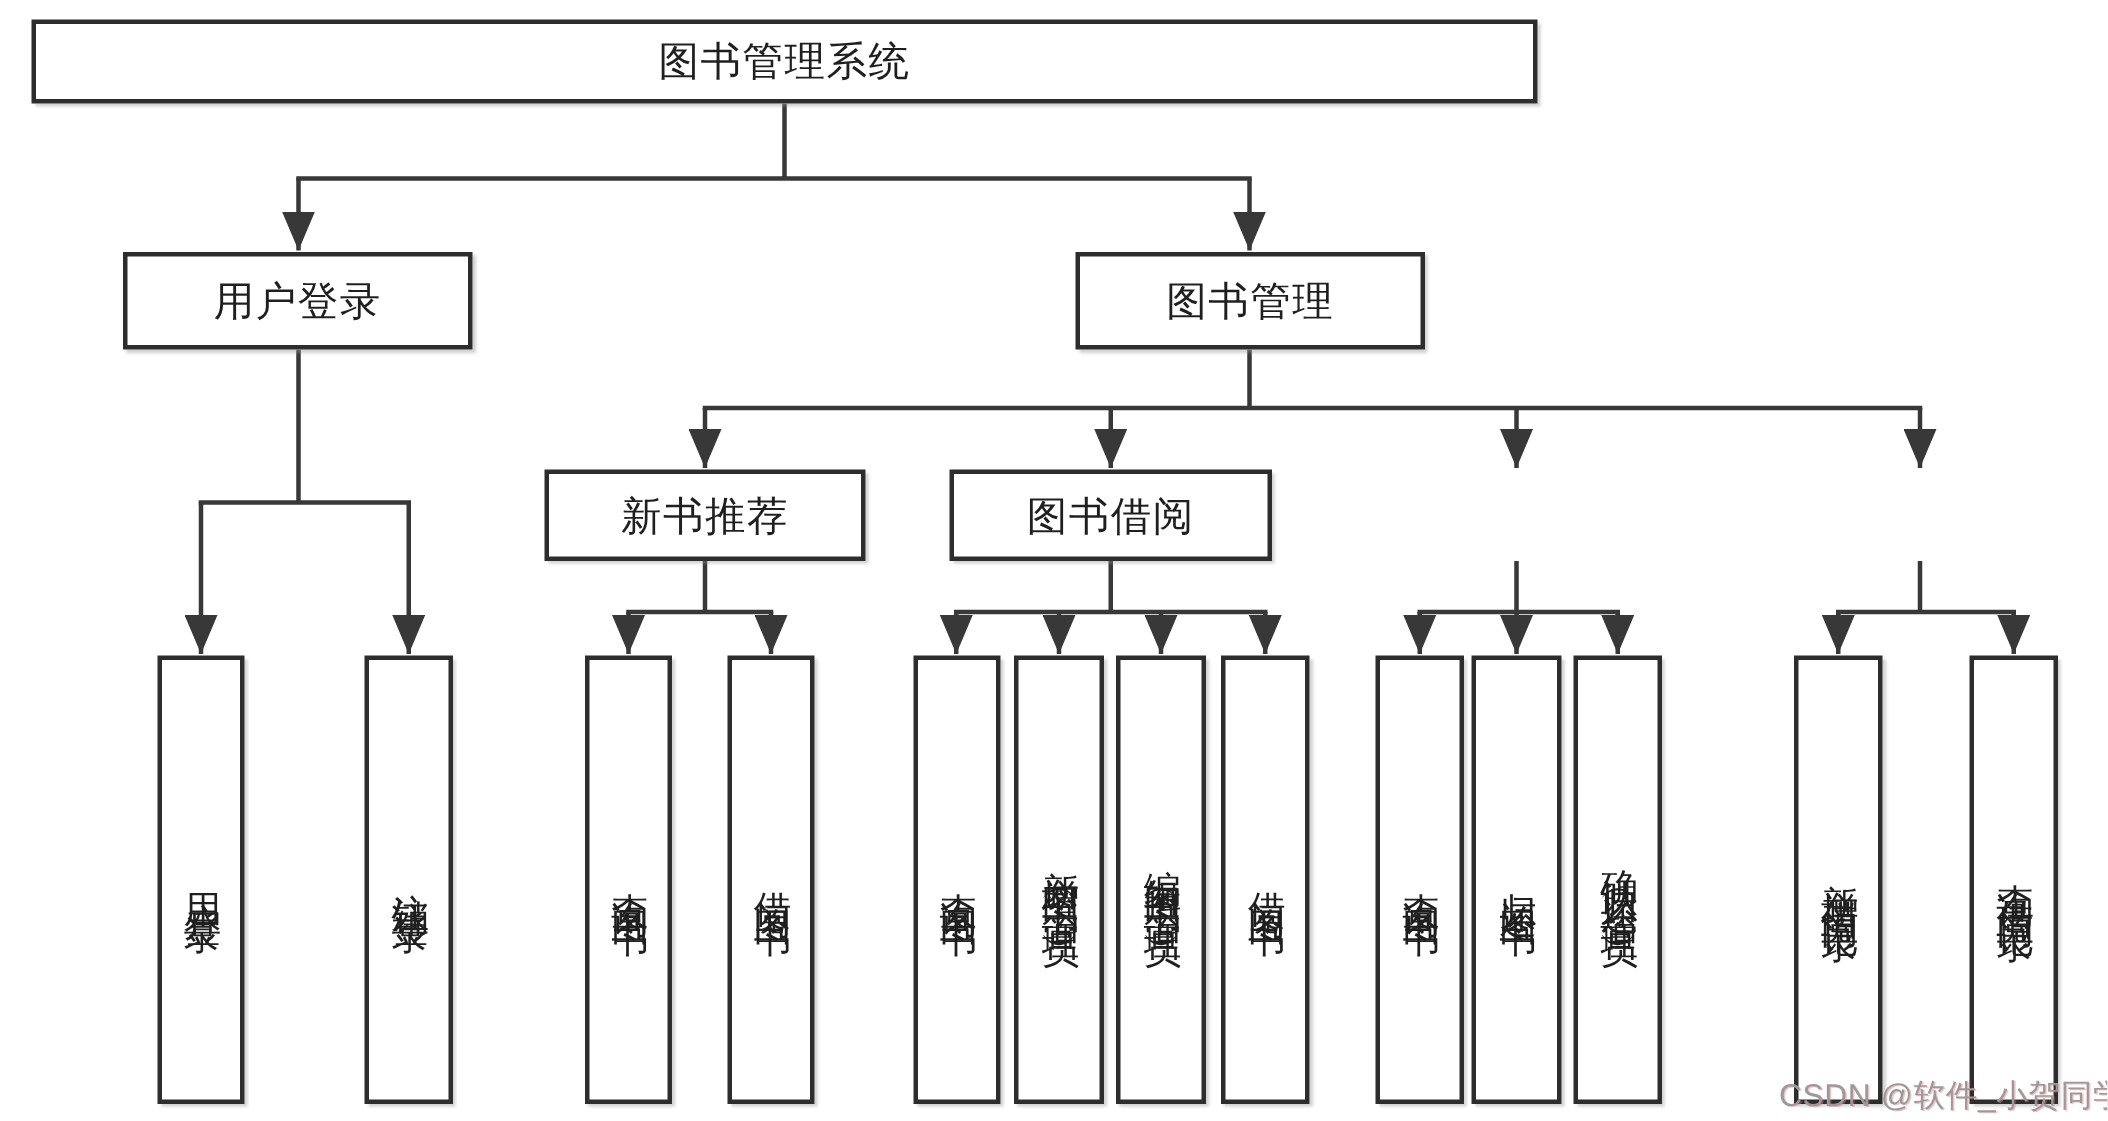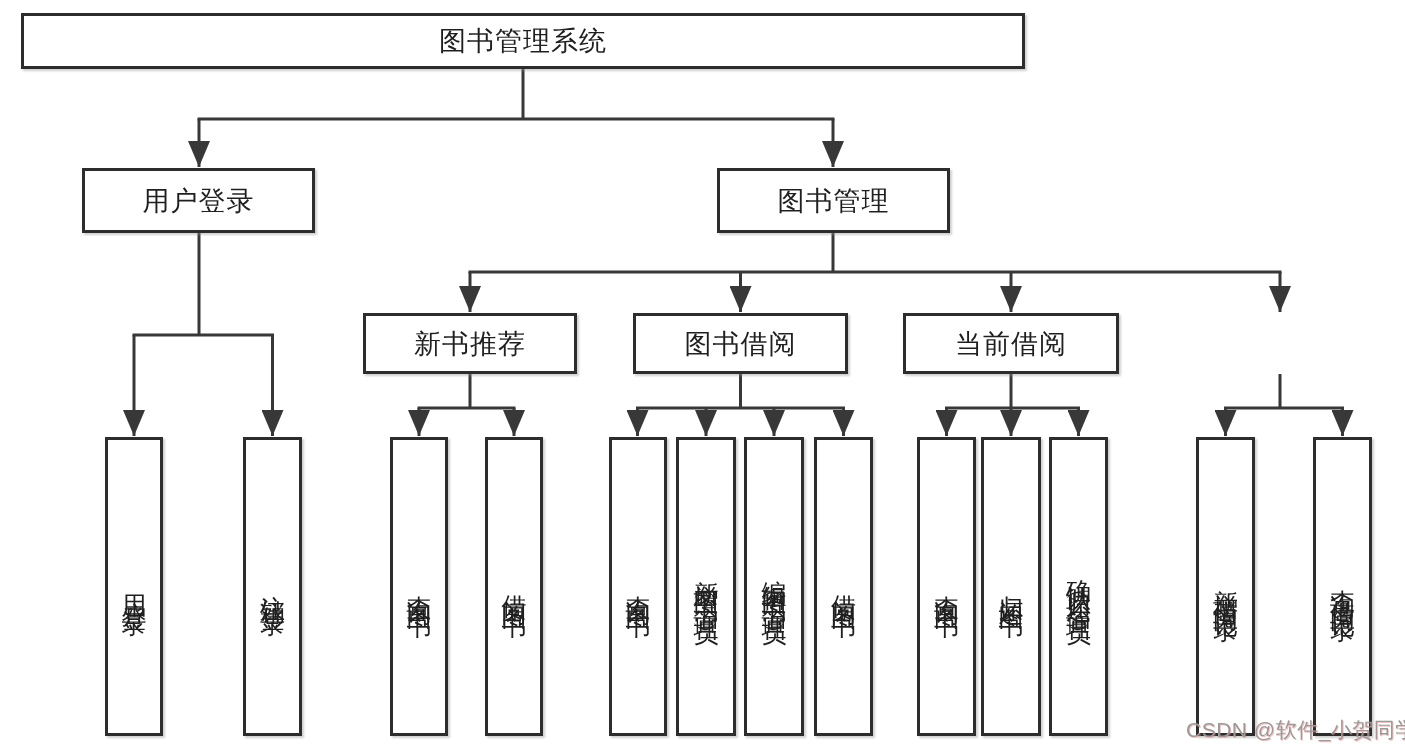--- a/index.html
+++ b/index.html
@@ -100,23 +100,20 @@
   <div class="node h" style="left:717px;top:168px;width:233px;height:65px">
     <span>图书管理</span>
   </div>
 
   <div class="node h" style="left:363px;top:313px;width:214px;height:61px">
     <span>新书推荐</span>
   </div>
   <div class="node h" style="left:633px;top:313px;width:215px;height:61px">
     <span>图书借阅</span>
   </div>
-  <div class="node h" style="left:903px;top:313px;width:216px;height:61px">
-    <span>当前借阅</span>
-  </div>
 
   <div class="node v" style="left:105px;top:437px;width:58px;height:299px">
     <span>用户登录</span>
   </div>
   <div class="node v" style="left:243px;top:437px;width:59px;height:299px">
     <span>注销登录</span>
   </div>
 
   <div class="node v" style="left:390px;top:437px;width:58px;height:299px">
     <span>查询图书</span>

